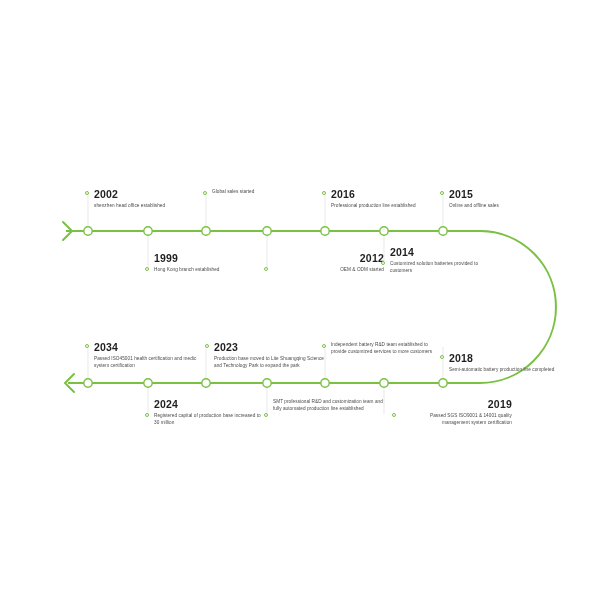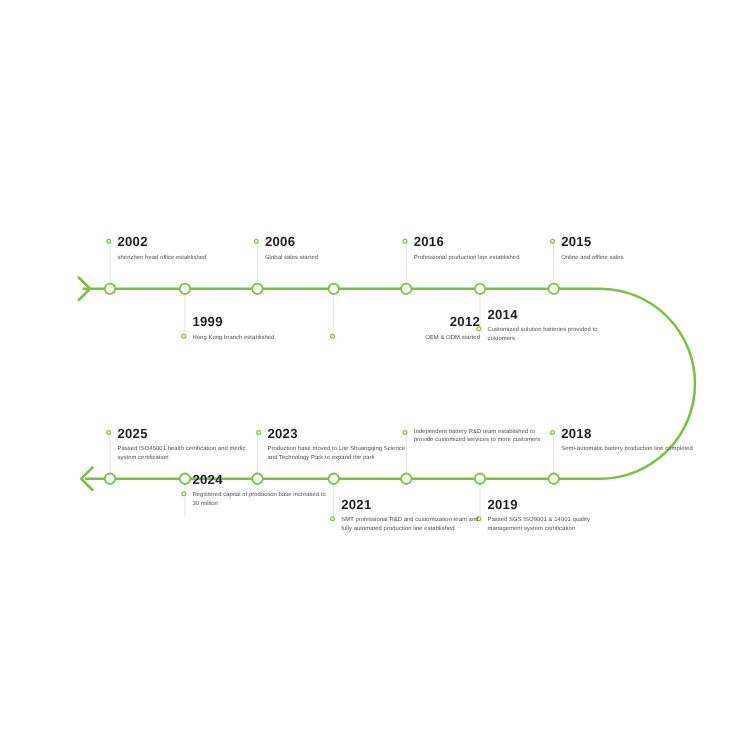--- a/index.html
+++ b/index.html
@@ -118,21 +118,20 @@
         <div class="year">2002</div>
         <div class="desc">shenzhen head office established</div>
       </div>
       <div class="event below" style="left: 145px; top: 252px;">
         <span class="dot"></span>
         <div class="year">1999</div>
         <div class="desc">Hong Kong branch established</div>
       </div>
       <div class="event above" style="left: 203px; top: 188px;">
         <span class="dot"></span>
-        <div class="year">2006</div>
         <div class="desc">Global sales started</div>
       </div>
       <div class="event below" style="left: 264px; top: 252px; text-align: right;">
         <span class="dot"></span>
         <div class="year">2012</div>
         <div class="desc">OEM &amp; ODM started</div>
       </div>
       <div class="event above" style="left: 322px; top: 188px;">
         <span class="dot"></span>
         <div class="year">2016</div>
@@ -141,49 +140,48 @@
       <div class="event below" style="left: 381px; top: 246px;">
         <span class="dot"></span>
         <div class="year">2014</div>
         <div class="desc">Customized solution batteries provided to customers</div>
       </div>
       <div class="event above" style="left: 440px; top: 188px;">
         <span class="dot"></span>
         <div class="year">2015</div>
         <div class="desc">Online and offline sales</div>
       </div>
-      <div class="event above" style="left: 440px; top: 341px;">
+      <div class="event above" style="left: 440px; top: 352px;">
         <span class="dot"></span>
         <div class="year">2018</div>
         <div class="desc">Semi-automatic battery production line completed</div>
       </div>
-      <div class="event below" style="left: 381px; top: 398px;">
+      <div class="event below" style="left: 392px; top: 398px; text-align: right;">
         <span class="dot"></span>
         <div class="year">2019</div>
         <div class="desc">Passed SGS ISO9001 &amp; 14001 quality management system certification</div>
       </div>
       <div class="event above" style="left: 322px; top: 341px;">
         <span class="dot"></span>
         <div class="desc">Independent battery R&amp;D team established to provide customized services to more customers</div>
       </div>
       <div class="event below" style="left: 264px; top: 398px;">
         <span class="dot"></span>
-        <div class="year">2021</div>
         <div class="desc">SMT professional R&amp;D and customization team and fully automated production line established</div>
       </div>
       <div class="event above" style="left: 205px; top: 341px;">
         <span class="dot"></span>
         <div class="year">2023</div>
         <div class="desc">Production base moved to Lite Shuangqing Science and Technology Park to expand the park</div>
       </div>
-      <div class="event below" style="left: 145px; top: 378px;">
+      <div class="event below" style="left: 145px; top: 398px;">
         <span class="dot"></span>
         <div class="year">2024</div>
         <div class="desc">Registered capital of production base increased to 30 million</div>
       </div>
       <div class="event above" style="left: 85px; top: 341px;">
         <span class="dot"></span>
-        <div class="year">2025</div>
+        <div class="year">2034</div>
         <div class="desc">Passed ISO45001 health certification and medic system certification</div>
       </div>
     </div>
 
 </div>
 
 </body></html>

